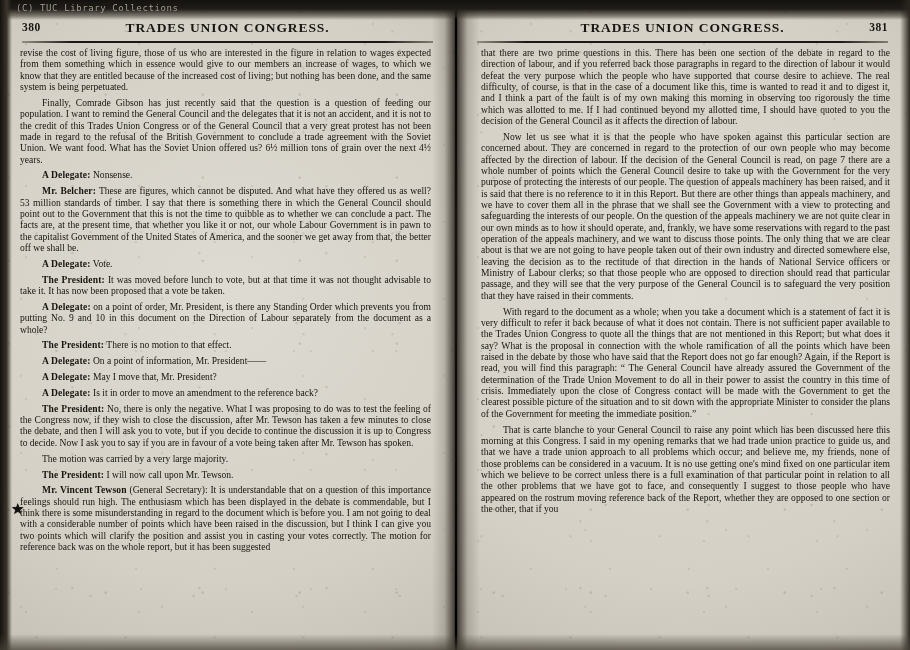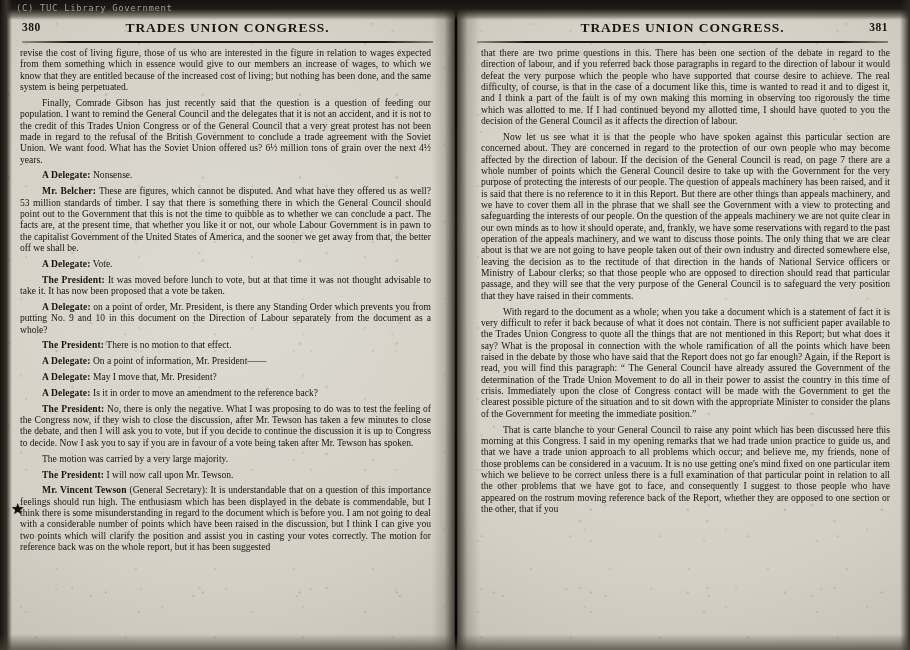--- a/index.html
+++ b/index.html
@@ -243,15 +243,15 @@
   <div id="margin-star">★</div>
 
   <div id="gutter"></div>
   <div id="gutter-line"></div>
   <div id="edge-top"></div>
   <div id="edge-left"></div>
   <div id="edge-right"></div>
   <div id="edge-bottom"></div>
   <div id="softener"></div>
 
-  <div id="watermark">(C) TUC Library Government</div>
+  <div id="watermark">(C) TUC Library Collections</div>
 
 </div>
 
 </body></html>

